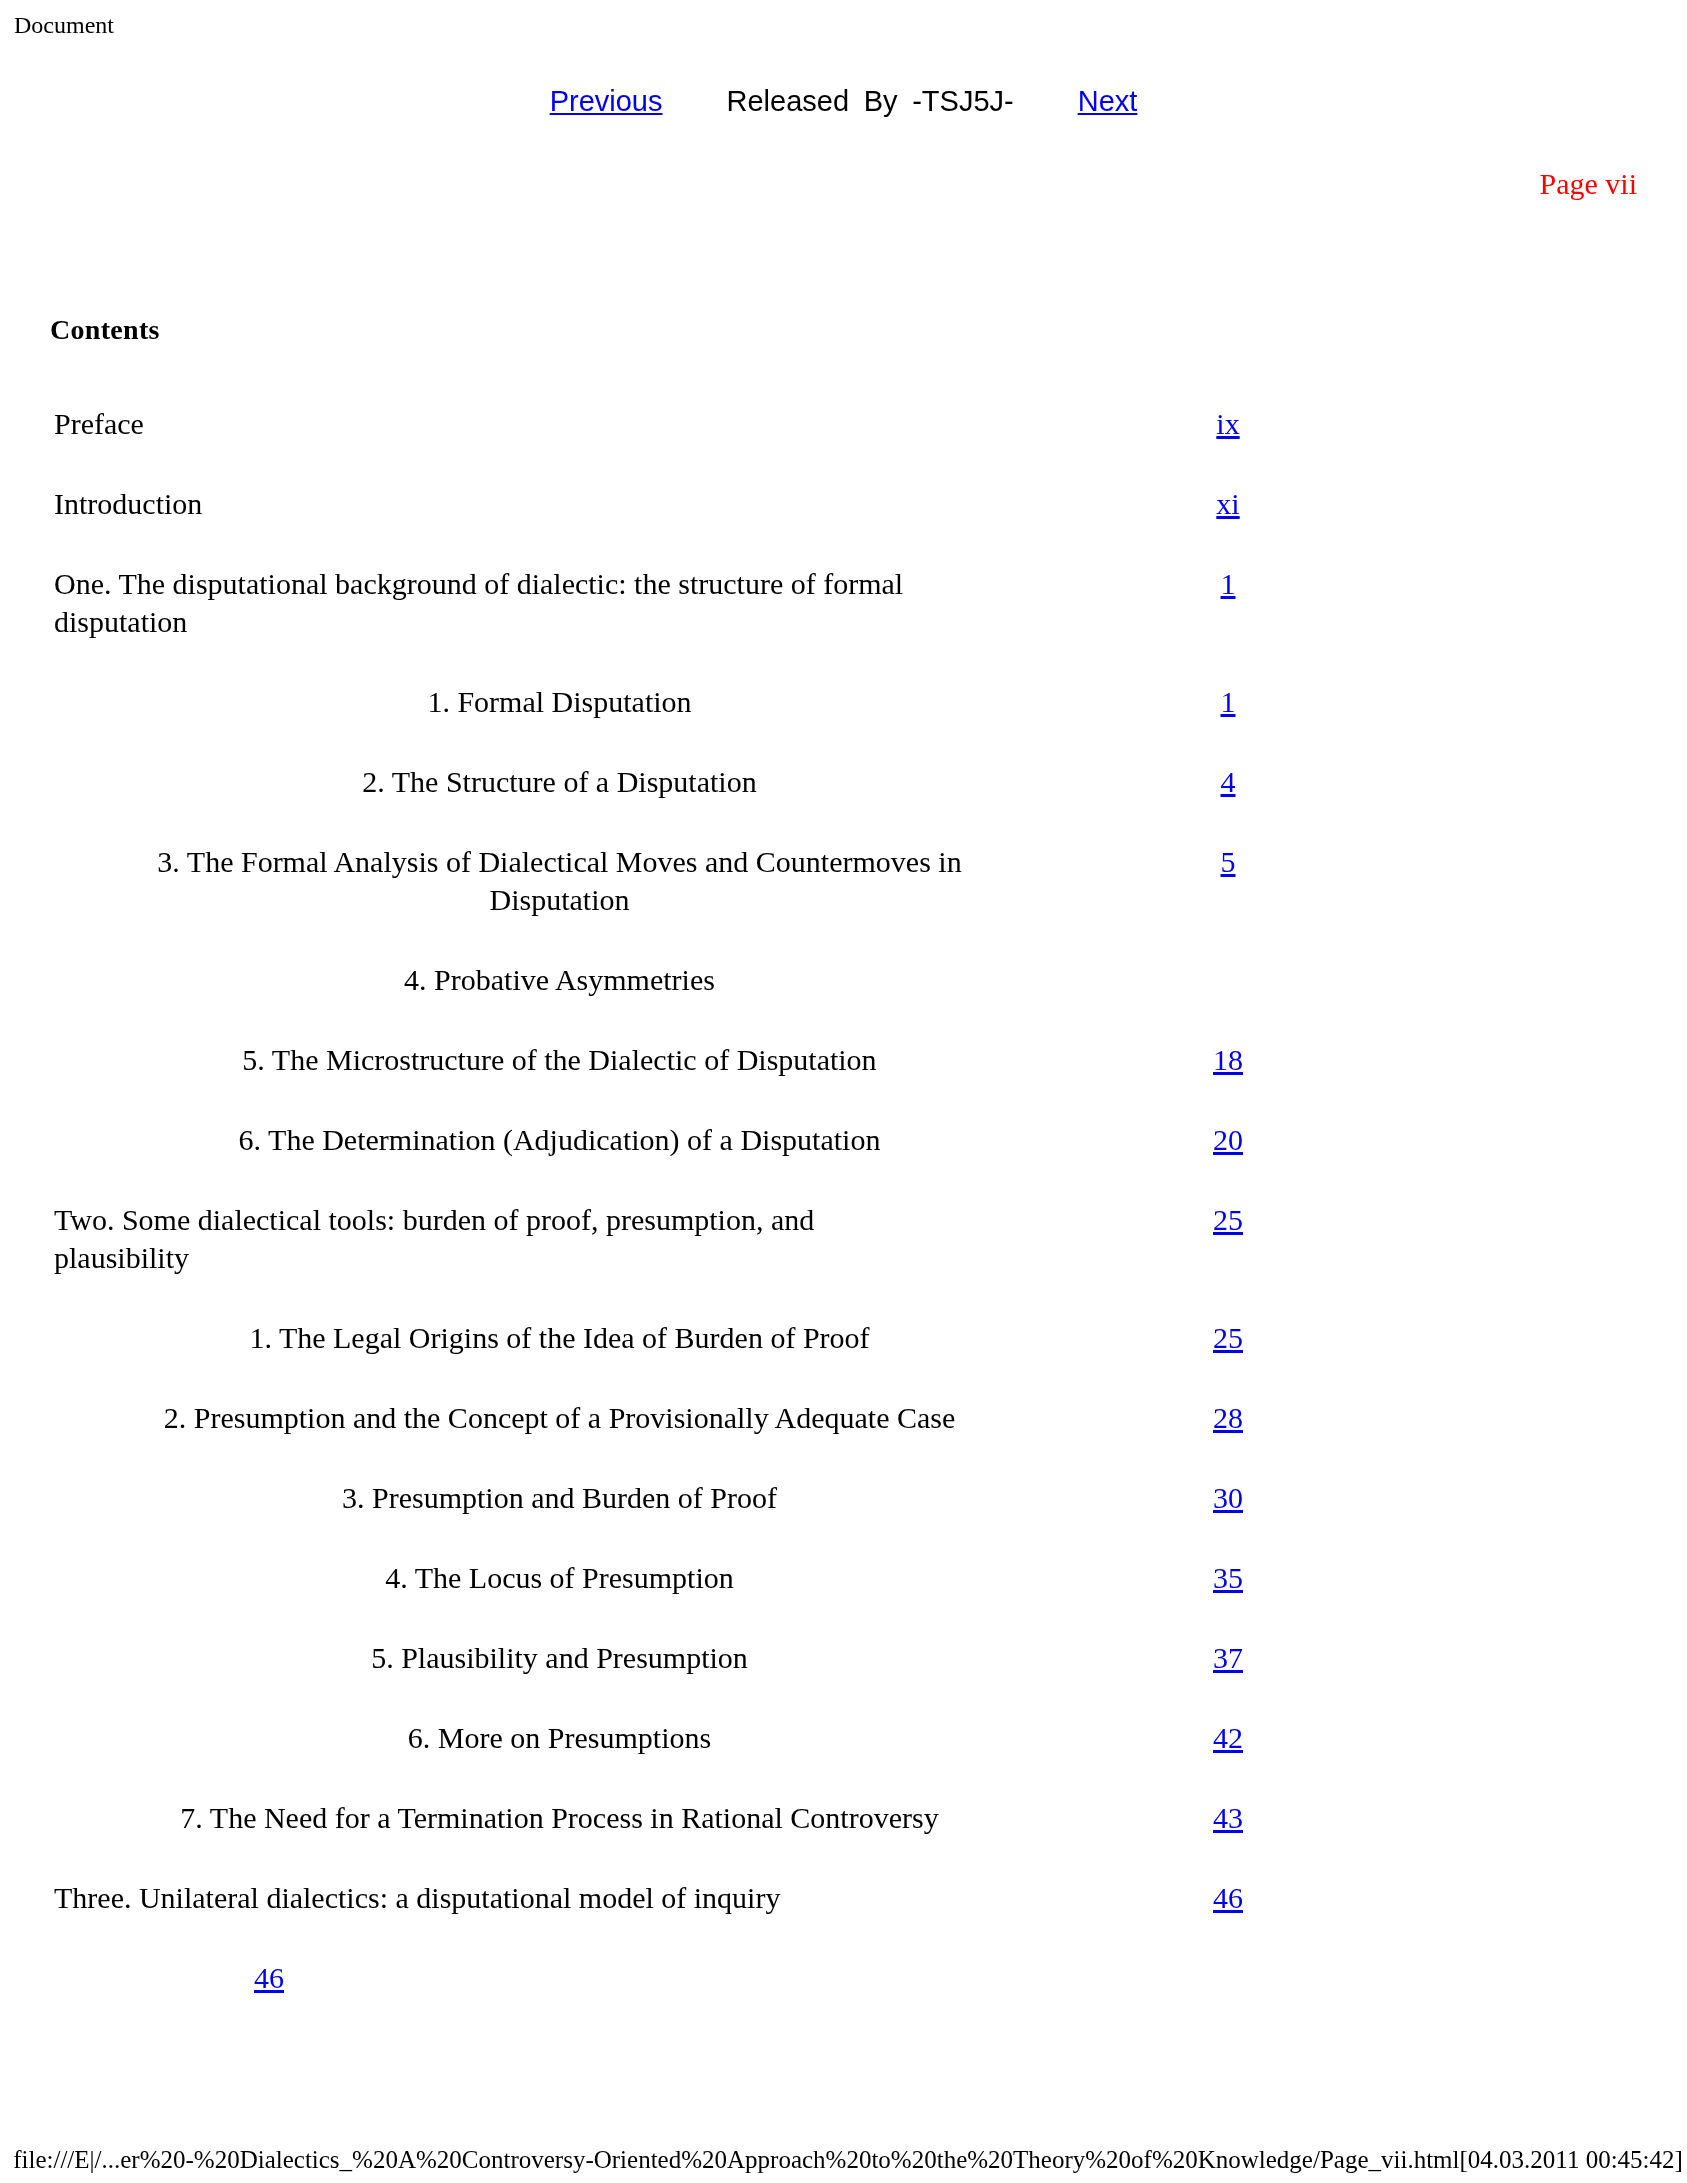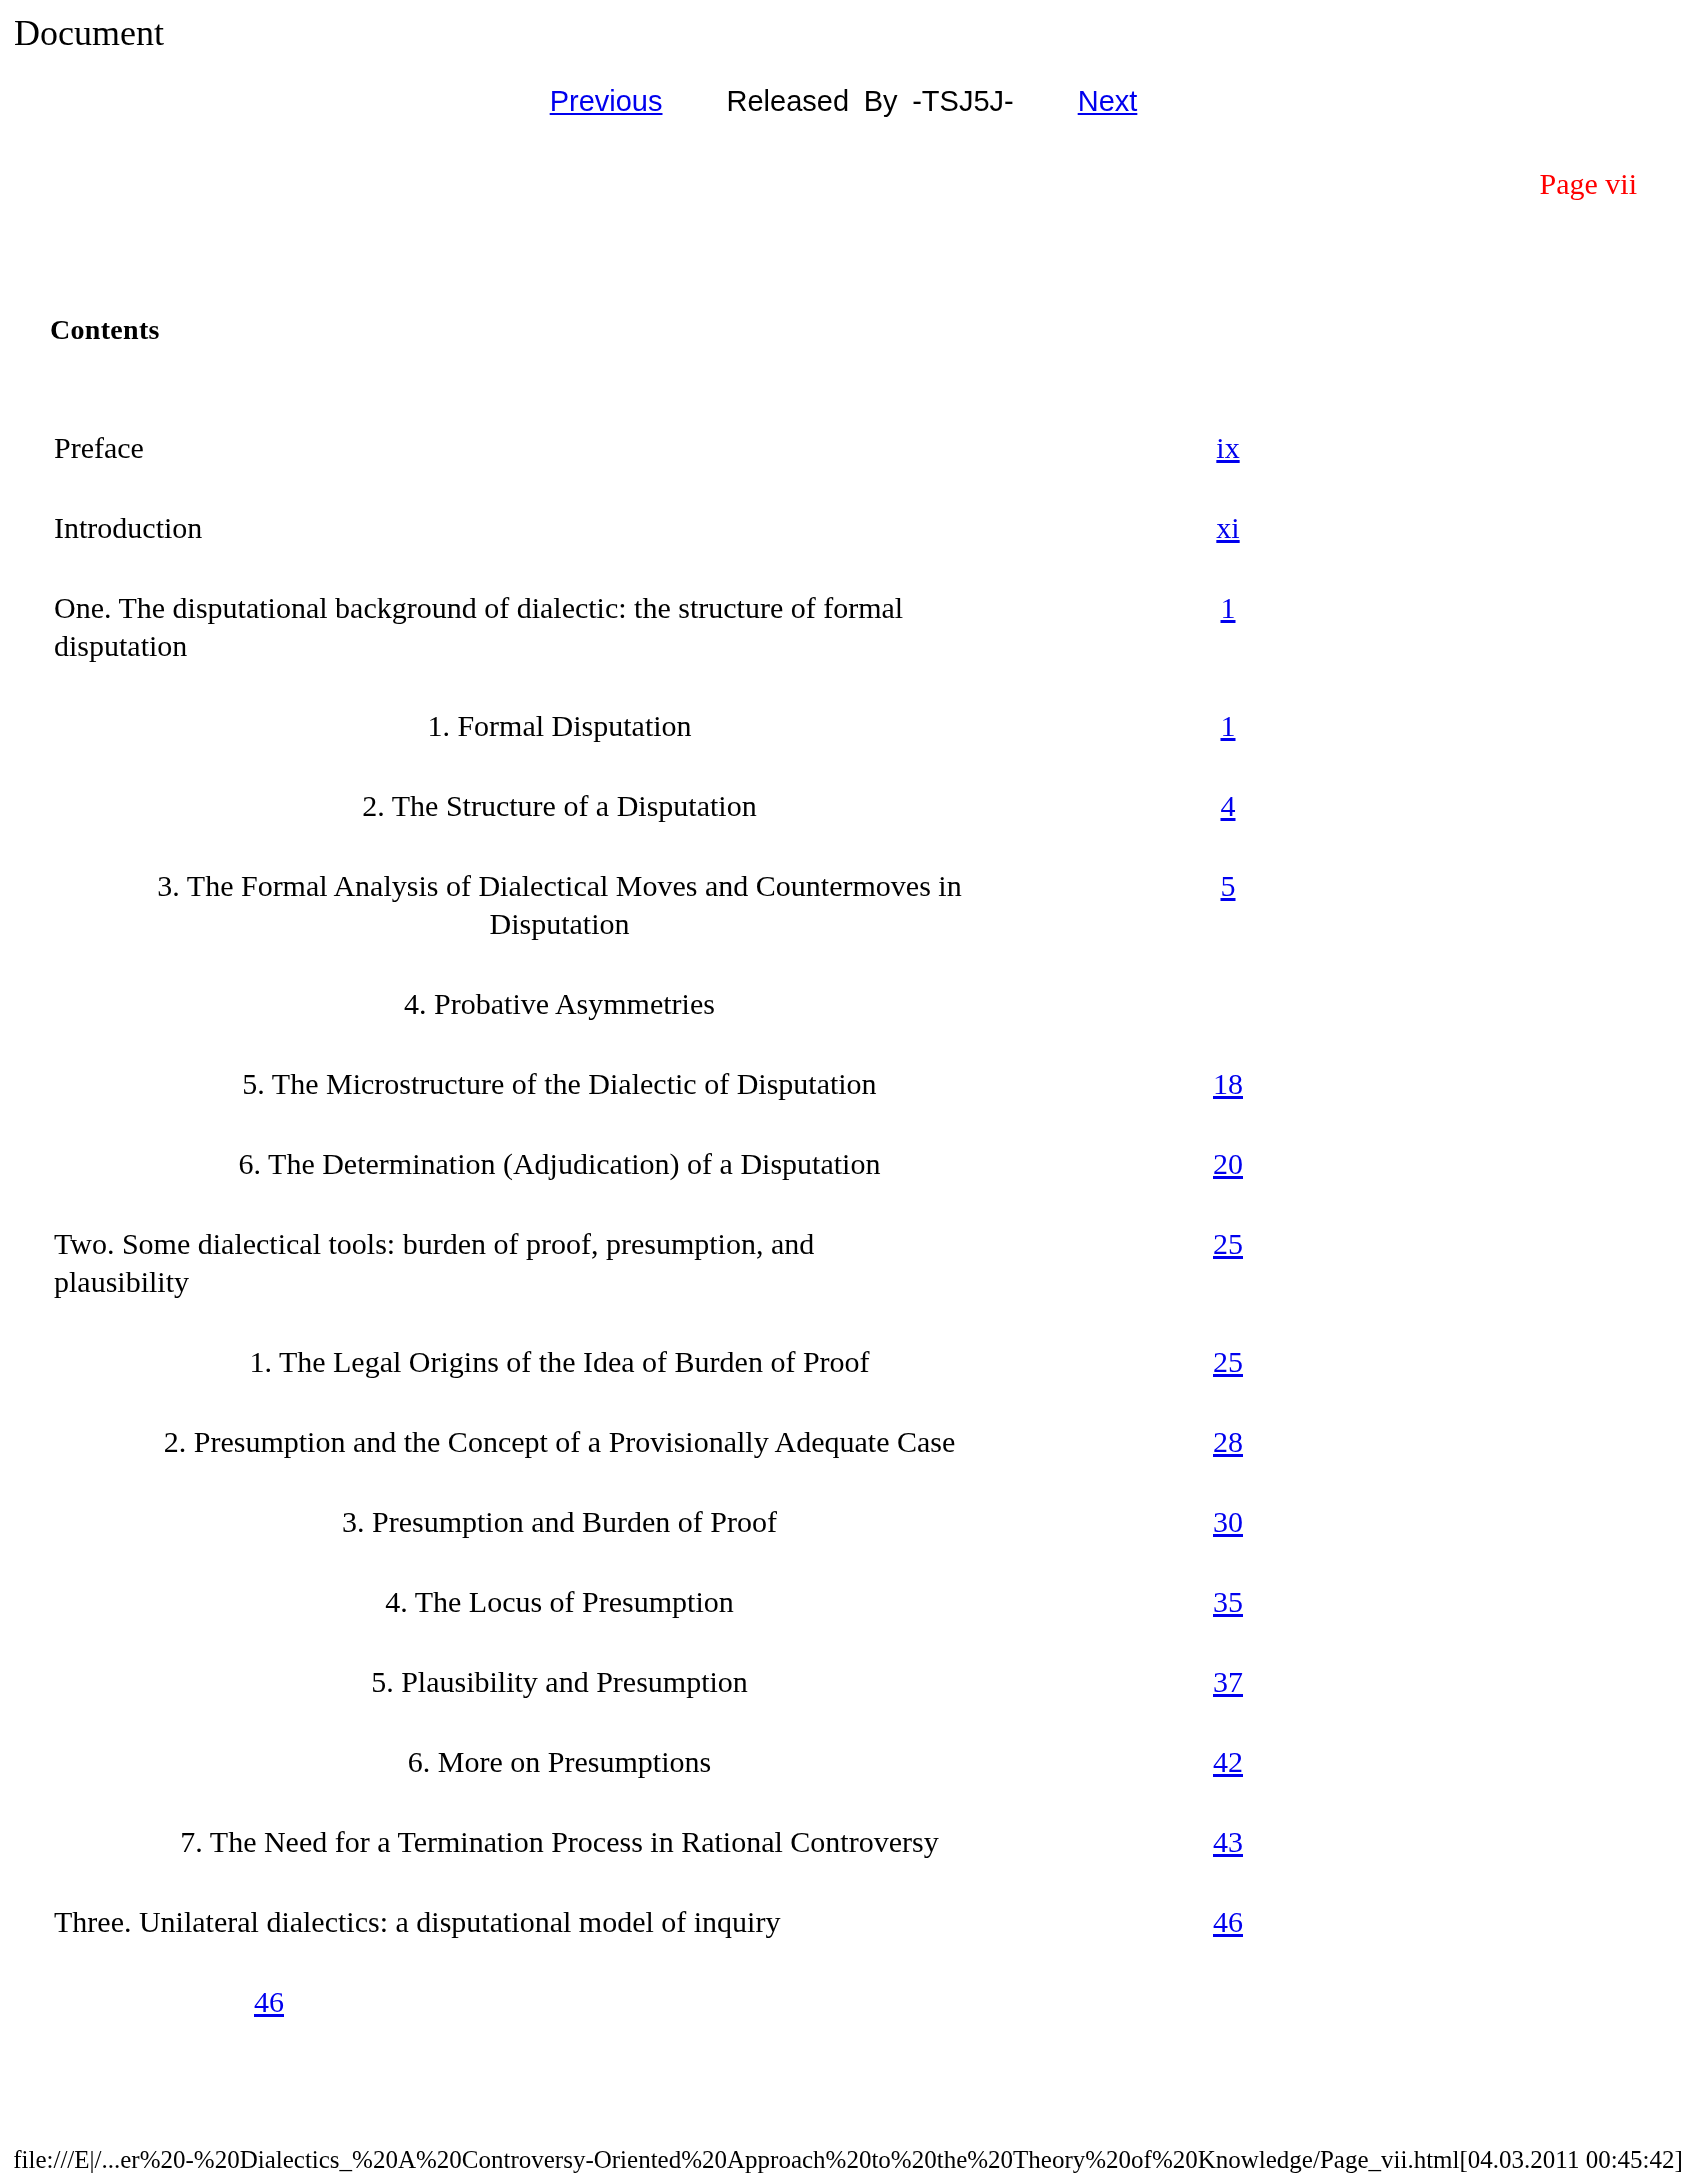--- a/index.html
+++ b/index.html
@@ -10,21 +10,21 @@
     height: 2183px;
     background: #ffffff;
     font-family: "Liberation Serif", serif;
     color: #000000;
     overflow: hidden;
   }
   .doc-label {
     position: absolute;
     top: 12px;
     left: 14px;
-    font-size: 36px;
+    font-size: 24px;
   }
   .nav-bar {
     position: absolute;
     top: 85px;
     left: 0;
     width: 100%;
     display: flex;
     justify-content: center;
     align-items: baseline;
     column-gap: 64px;
@@ -53,21 +53,20 @@
     left: 50px;
     font-size: 28px;
     font-weight: bold;
     letter-spacing: 0.3px;
   }
   .toc {
     position: absolute;
     top: 405px;
     left: 54px;
     width: 1396px;
-    margin-top: 24px;
   }
   .toc-row {
     display: flex;
     align-items: flex-start;
     margin-bottom: 42px;
     font-size: 30px;
     line-height: 38px;
   }
   .toc-title { width: 959px; }
   .toc-row.indent .toc-title { padding-left: 52px; text-align: center; }

